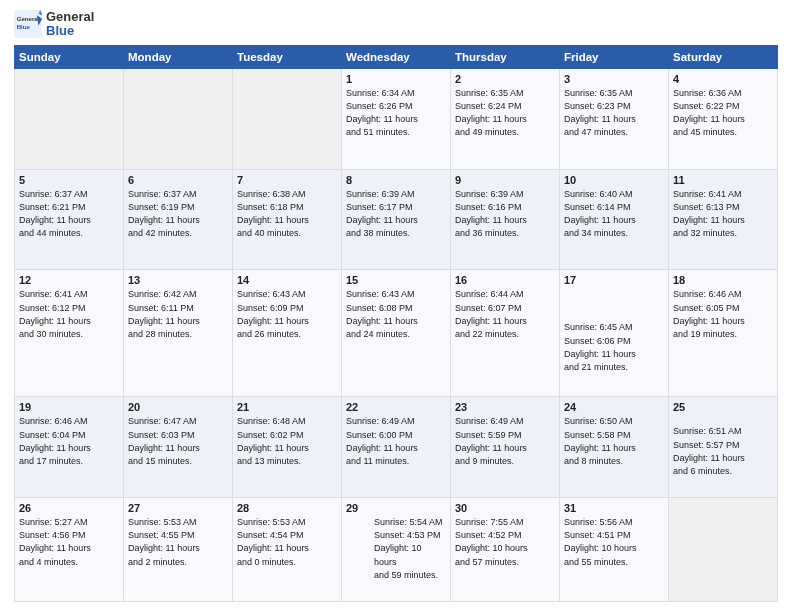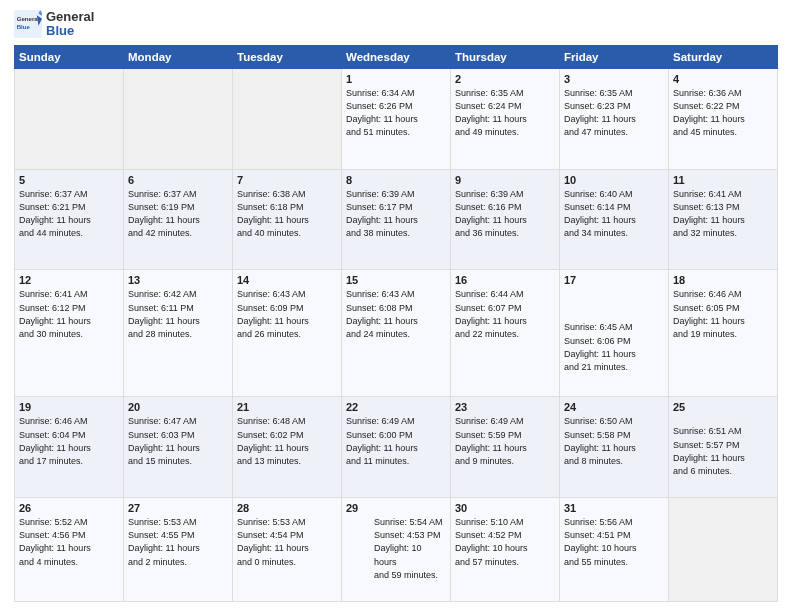--- a/index.html
+++ b/index.html
@@ -314,21 +314,21 @@
             <span class="day-num">25</span>
             <div class="day-info" style="white-space: pre-line; margin-top: 12px;">Sunrise: 6:51 AM
 Sunset: 5:57 PM
 Daylight: 11 hours
 and 6 minutes.</div>
           </td>
         </tr>
         <tr>
           <td>
             <span class="day-num">26</span>
-            <div class="day-info" style="white-space: pre-line;">Sunrise: 5:52 AM
+            <div class="day-info" style="white-space: pre-line;">Sunrise: 5:27 AM
 Sunset: 4:56 PM
 Daylight: 11 hours
 and 4 minutes.</div>
           </td>
           <td>
             <span class="day-num">27</span>
             <div class="day-info" style="white-space: pre-line;">Sunrise: 5:53 AM
 Sunset: 4:55 PM
 Daylight: 11 hours
 and 2 minutes.</div>
@@ -342,21 +342,21 @@
           </td>
           <td>
             <span class="day-num">29</span>
             <div class="day-info" style="white-space: pre-line; margin-left: 28px;">Sunrise: 5:54 AM
 Sunset: 4:53 PM
 Daylight: 10 hours
 and 59 minutes.</div>
           </td>
           <td>
             <span class="day-num">30</span>
-            <div class="day-info" style="white-space: pre-line;">Sunrise: 5:10 AM
+            <div class="day-info" style="white-space: pre-line;">Sunrise: 7:55 AM
 Sunset: 4:52 PM
 Daylight: 10 hours
 and 57 minutes.</div>
           </td>
           <td>
             <span class="day-num">31</span>
             <div class="day-info" style="white-space: pre-line;">Sunrise: 5:56 AM
 Sunset: 4:51 PM
 Daylight: 10 hours
 and 55 minutes.</div>

